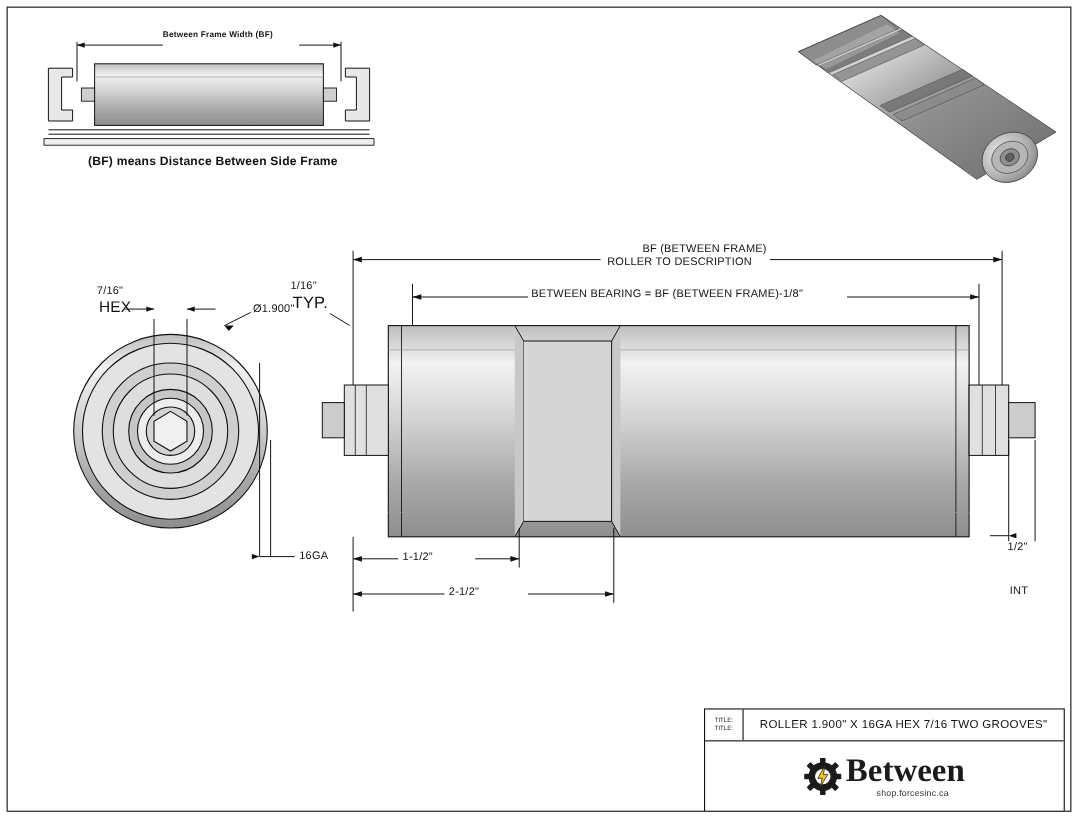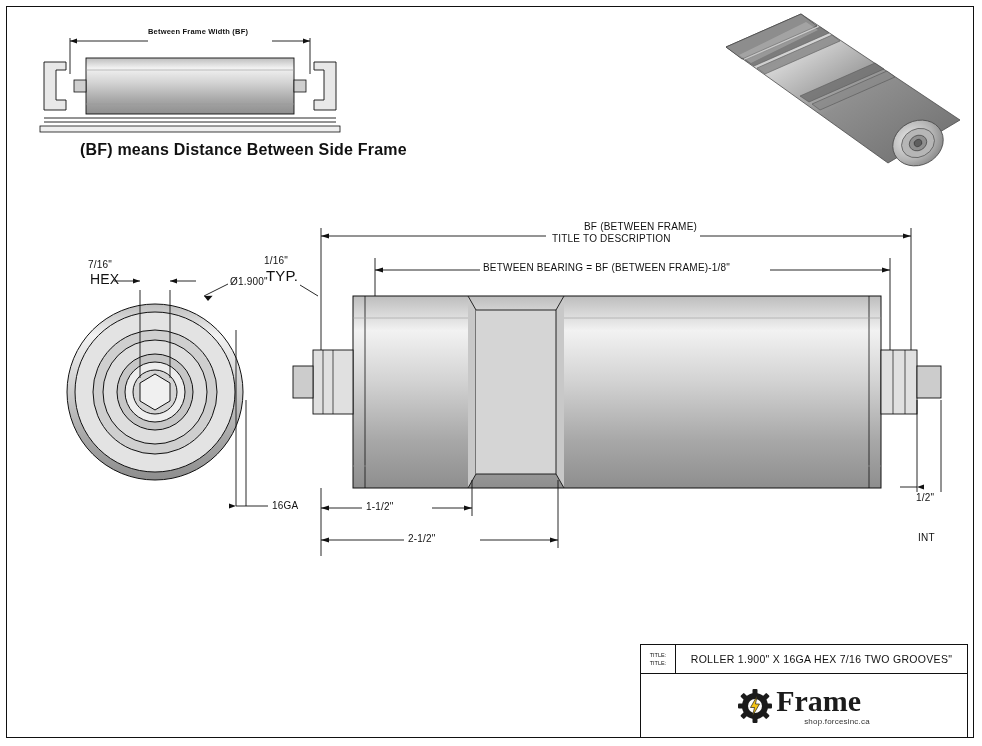--- a/index.html
+++ b/index.html
@@ -199,24 +199,24 @@
     <g stroke="#111" fill="none" stroke-width="0.9">
       <line x1="558" y1="480" x2="558" y2="548"></line>
       <line x1="321" y1="540" x2="404" y2="540"></line>
       <line x1="480" y1="540" x2="558" y2="540"></line>
       <path d="M321 540 l8 -2.6 v5.2 z" fill="#111" stroke="none"></path>
       <path d="M558 540 l-8 -2.6 v5.2 z" fill="#111" stroke="none"></path>
     </g>
   </svg>
 
   <div class="lbl b" style="left:148px;top:27px;font-size:7.5px;">Between Frame Width (BF)</div>
-  <div class="lbl b" style="left:80px;top:141px;font-size:16px;">(BF) means Distance Between Side Frame</div>
+  <div class="lbl b" style="left:80px;top:141px;font-size:11px;">(BF) means Distance Between Side Frame</div>
 
   <div class="lbl" style="left:548px;top:221px;font-size:10px;margin-left:36px;">BF (BETWEEN FRAME)</div>
-  <div class="lbl" style="left:552px;top:233px;font-size:10px;">TITLE TO DESCRIPTION</div>
+  <div class="lbl" style="left:552px;top:233px;font-size:10px;">ROLLER TO DESCRIPTION</div>
 
   <div class="lbl" style="left:483px;top:262px;font-size:10px;">BETWEEN BEARING = BF (BETWEEN FRAME)-1/8"</div>
 
   <div class="lbl" style="left:264px;top:255px;font-size:10px;">1/16"</div>
   <div class="lbl" style="left:266px;top:267px;font-size:15px;">TYP.</div>
 
   <div class="lbl" style="left:88px;top:259px;font-size:10px;">7/16"</div>
   <div class="lbl" style="left:90px;top:271px;font-size:14px;">HEX</div>
 
   <div class="lbl" style="left:230px;top:276px;font-size:10px;">Ø1.900"</div>
@@ -252,20 +252,20 @@
               <rect x="3.6" y="4.6" width="5" height="6" rx="1" transform="rotate(-45 6.1 7.6)"></rect>
               <rect x="25.4" y="23.4" width="5" height="6" rx="1" transform="rotate(-45 27.9 26.4)"></rect>
               <rect x="25.4" y="4.6" width="5" height="6" rx="1" transform="rotate(45 27.9 7.6)"></rect>
               <rect x="3.6" y="23.4" width="5" height="6" rx="1" transform="rotate(45 6.1 26.4)"></rect>
             </g>
             <circle cx="17" cy="17" r="7" fill="#ffffff"></circle>
             <path d="M19 7 L12.5 18.5 L16.5 18.5 L14.5 27 L21.5 15 L17.5 15 Z" fill="#f5c518" stroke="#1b1b1b" stroke-width="0.7"></path>
           </svg>
         </div>
         <div class="brandtext">
-          <span class="brandname">Frame</span>
+          <span class="brandname">Between</span>
           <span class="brandurl">shop.forcesinc.ca</span>
         </div>
       </div>
     </div>
   </div>
 
 </div>
 
 </body></html>

